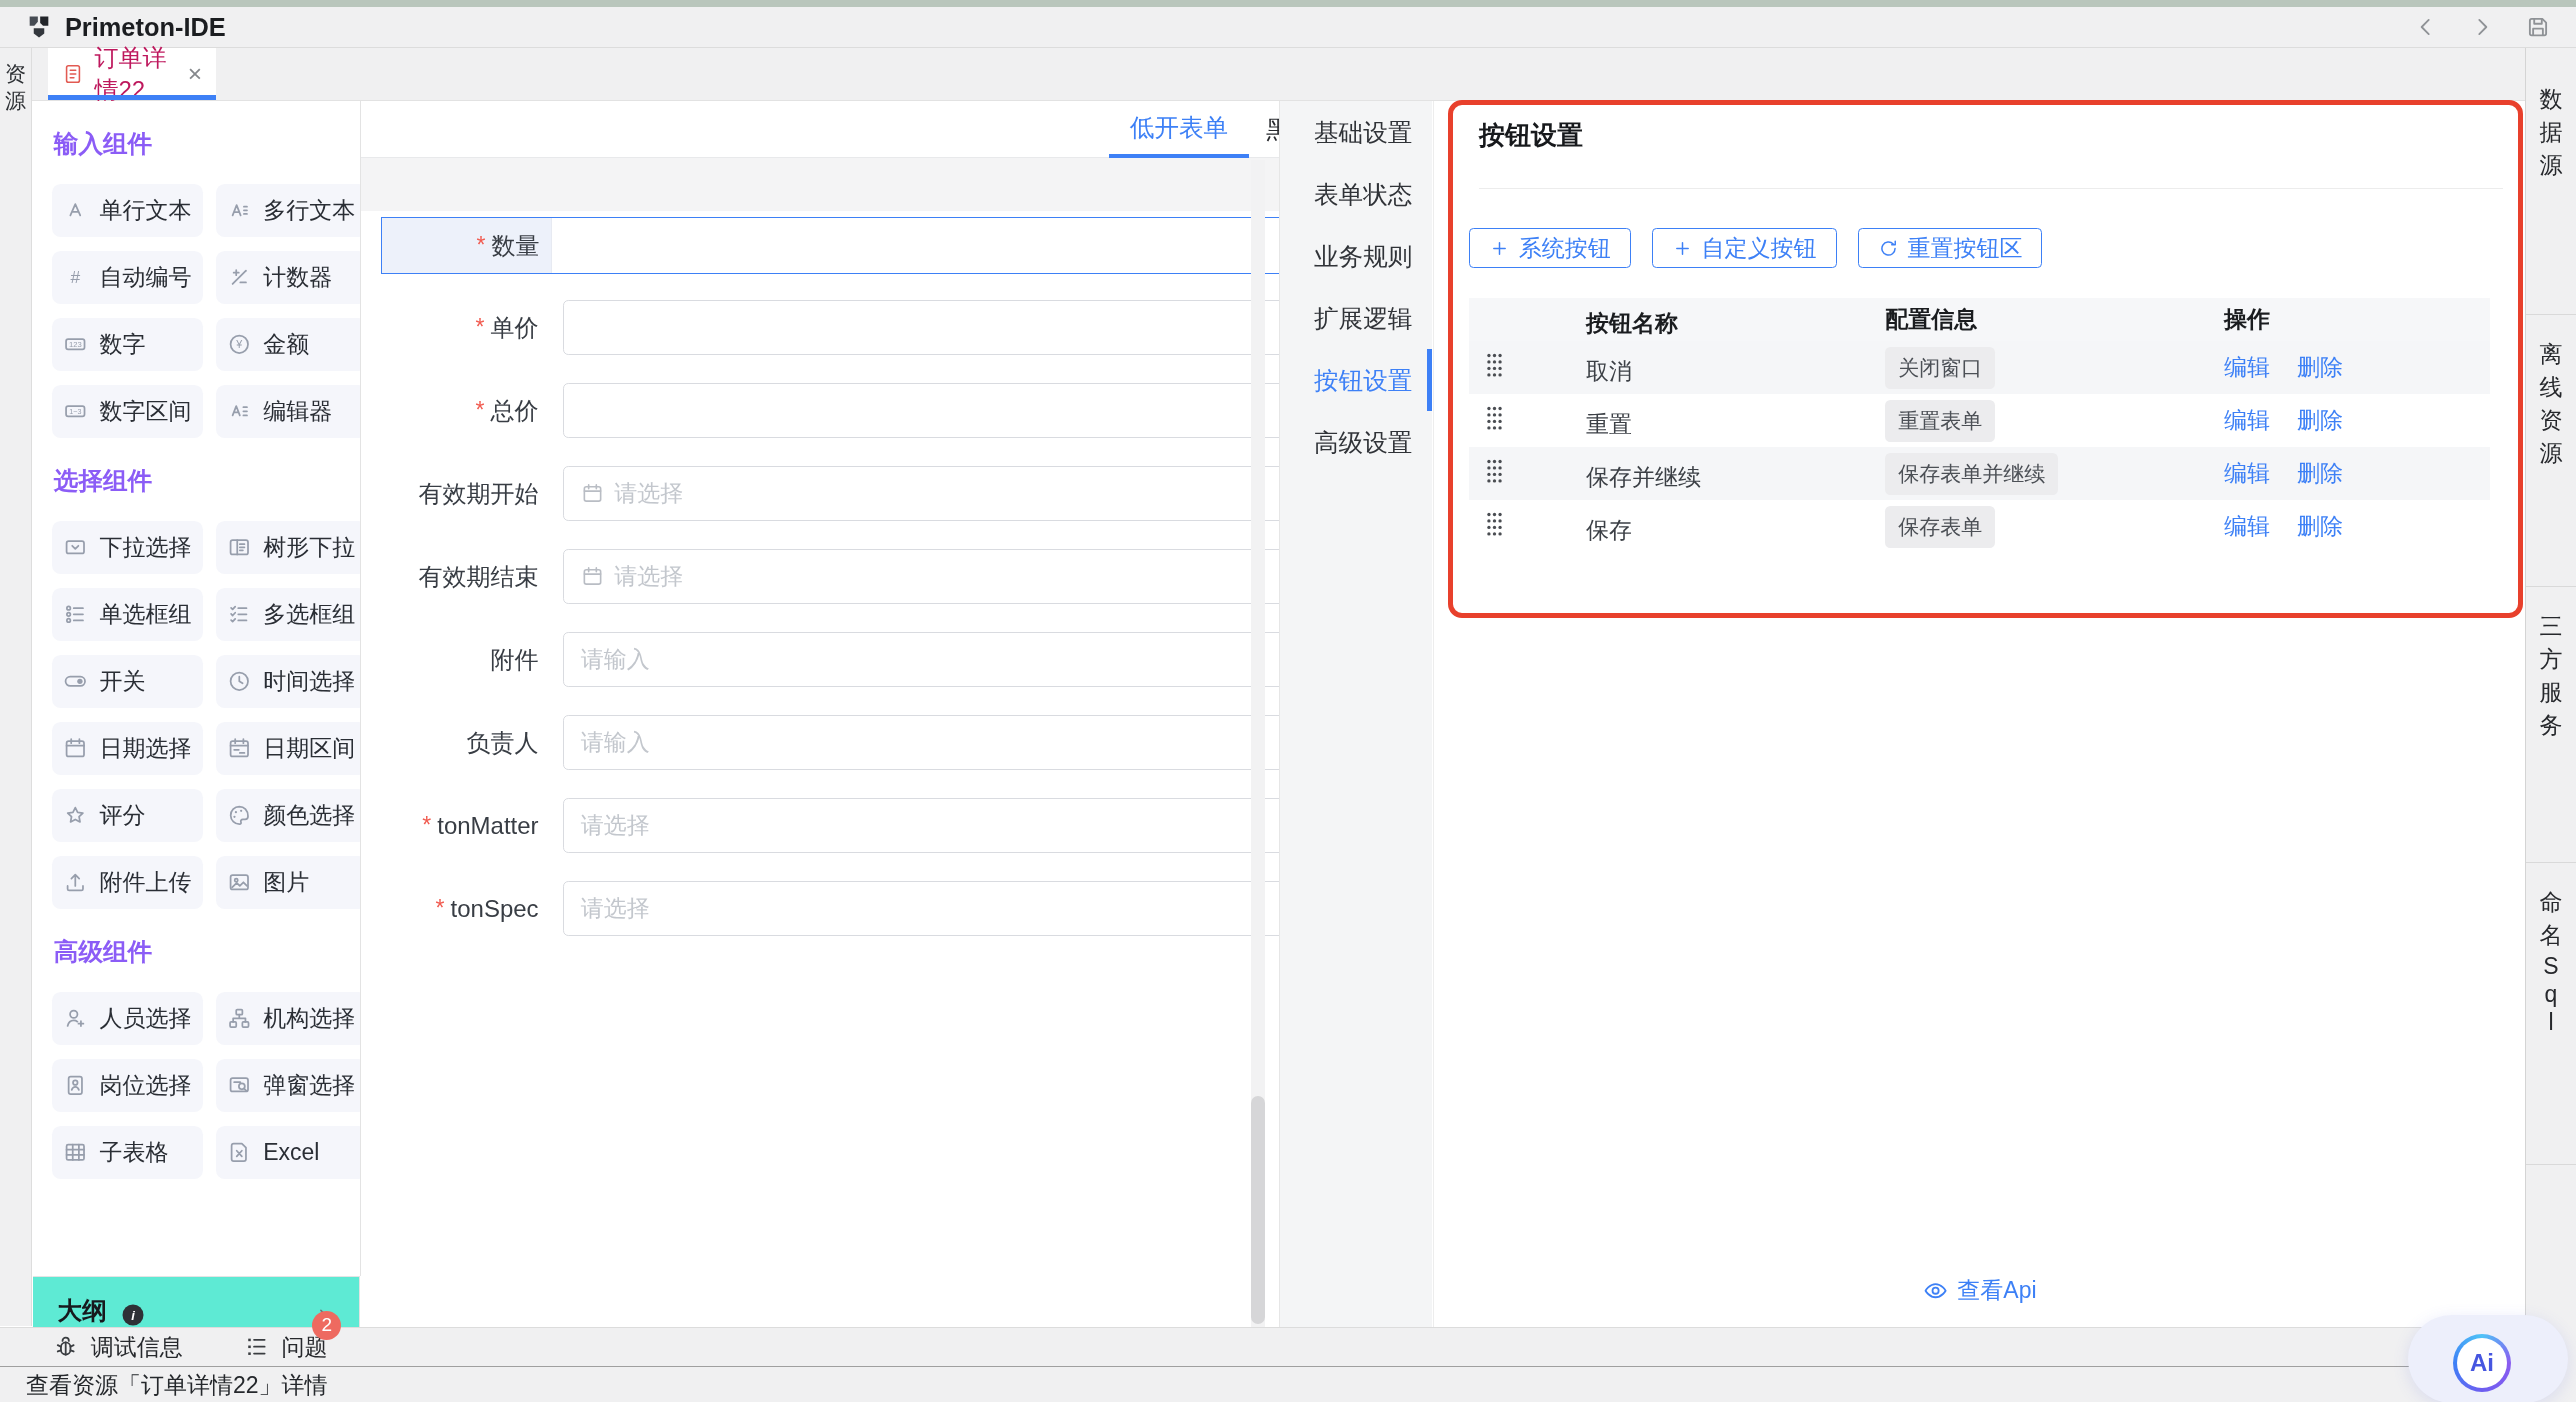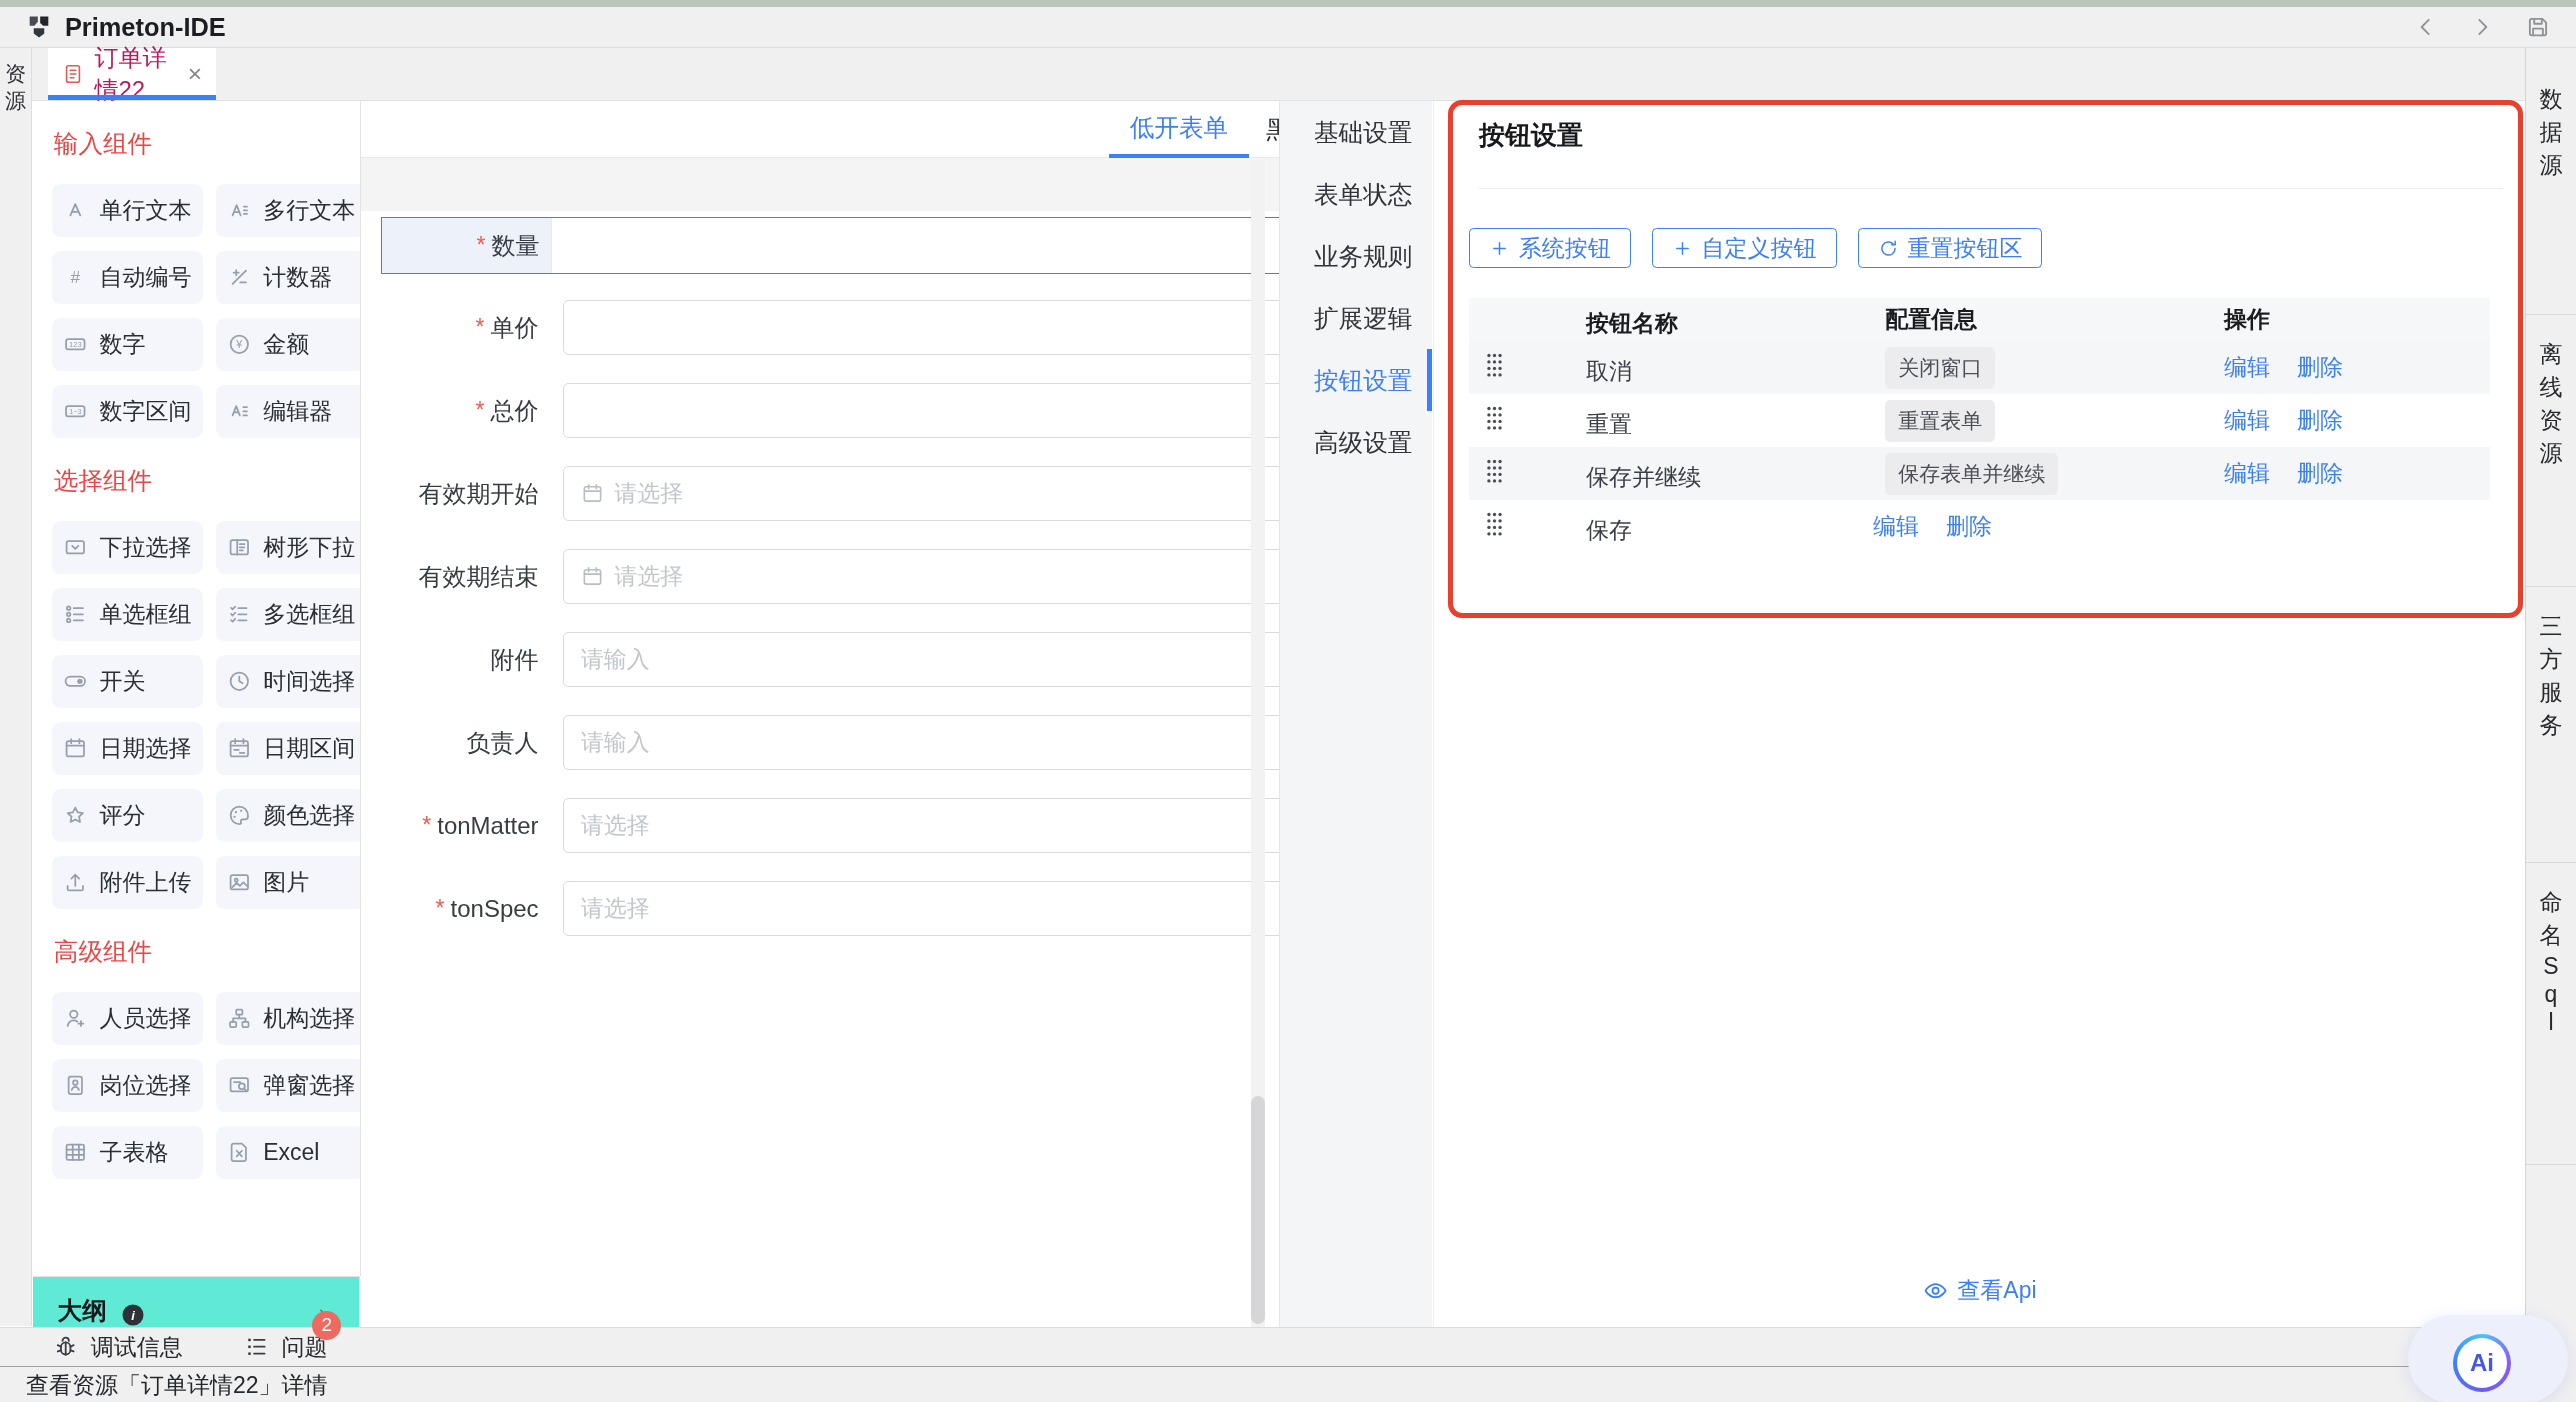--- a/index.html
+++ b/index.html
@@ -33,21 +33,21 @@
 
   
   .left-panel { position:absolute; left:33px; top:101px; width:328px; height:1175px; background:#fff;
                 border-right:0.9px solid #e3e3e3; overflow:hidden; }
   .panel-tabs { height:51px; margin-top:59px; display:flex; align-items:stretch; padding:0 8.8px; }
   .ptab { display:flex; align-items:center; padding:0 10.5px; font-size:24px; color:#34373c; cursor:pointer; }
   .ptab.active { background:#ececee; color:#111; font-weight:700; border-bottom:4.4px solid #3d80f6; }
   .ptab-menu { width:21px; height:21px; color:#5c6065; margin-left:16px; align-self:center; }
   .ptab-chev { width:23px; height:23px; color:#5c6065; margin-left:auto; margin-right:3.5px; align-self:center; }
   .panel-body { padding:0 19px; }
-  .sec-title { margin:26px 0 24px 1.8px; font-size:24.6px; font-weight:400; color:#ef4444; }
+  .sec-title { margin:26px 0 24px 1.8px; font-size:24.6px; font-weight:700; color:#8b5cf6; }
   .tiles { display:grid; grid-template-columns:1fr 1fr; gap:14px 13px; }
   .tile { height:53px; background:#f5f6fb; border-radius:8.8px; display:flex; align-items:center;
           padding:0 11.4px; gap:11.4px; cursor:grab; }
   .tile .icn { width:24.6px; height:24.6px; color:#979eac; }
   .tile-label { font-size:23px; color:#2a2e35; white-space:nowrap; }
 
   .outline-row { position:absolute; left:33px; top:1276px; width:327px; height:51px; background:#5eead4;
                  border-top:0.9px solid #e4e4e4; border-right:0.9px solid #e3e3e3;
                  display:flex; align-items:flex-end; padding:0 24.6px; gap:14px; cursor:pointer; }
   .outline-label { font-size:24.6px; font-weight:600; color:#17191d; }
@@ -688,20 +688,21 @@
                 <circle cx="18" cy="10.695" r="1.8"></circle>
                 <circle cx="6" cy="17.67" r="1.8"></circle>
                 <circle cx="12" cy="17.67" r="1.8"></circle>
                 <circle cx="18" cy="17.67" r="1.8"></circle>
                 <circle cx="6" cy="24.645" r="1.8"></circle>
                 <circle cx="12" cy="24.645" r="1.8"></circle>
                 <circle cx="18" cy="24.645" r="1.8"></circle>
               </g>
             </svg></span></div>
         <div class="c-name">保存</div>
+        <div class="c-conf"><span class="tag">保存表单</span></div>
         <div><span class="lnk">编辑</span><span class="lnk">删除</span></div>
       </div>
     </div>
   <div class="api-link">
     <span class="icn">
         <svg viewBox="0 0 24 24" fill="none" stroke="currentColor" stroke-width="1.7" stroke-linecap="round" stroke-linejoin="round">
           <path d="M2.5 12S6 5.8 12 5.8 21.5 12 21.5 12 18 18.2 12 18.2 2.5 12 2.5 12z"></path>
           <circle cx="12" cy="12" r="2.9"></circle>
         </svg>
       </span>

